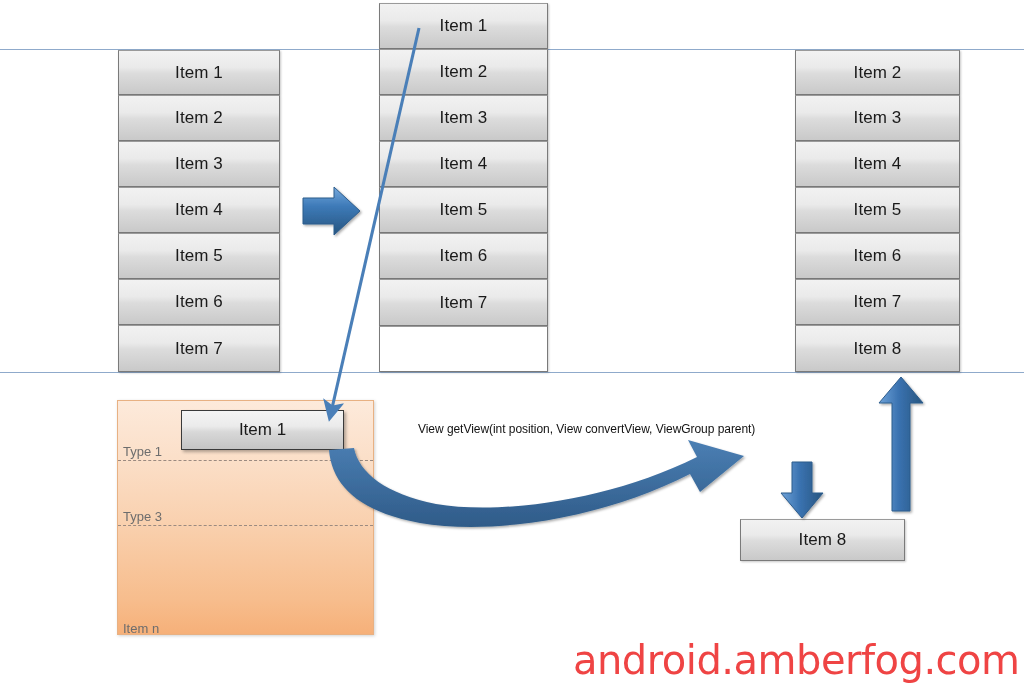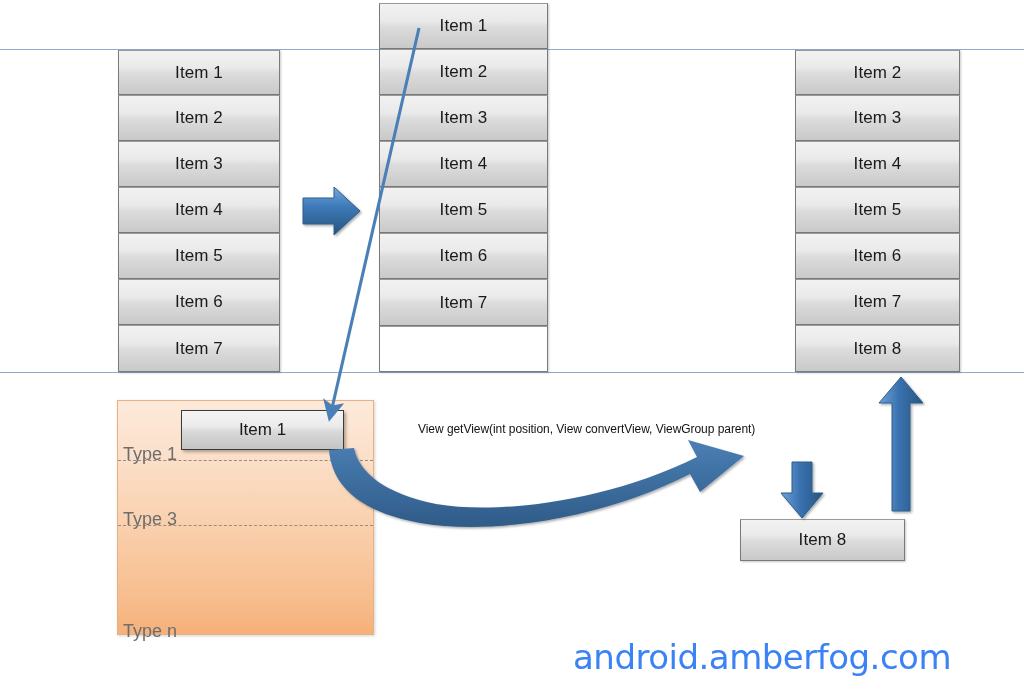--- a/index.html
+++ b/index.html
@@ -76,21 +76,21 @@
   .recycler-divider {
     position: absolute;
     left: 0;
     width: 100%;
     height: 0;
     border-top: 1px dashed #9b8a80;
   }
   .type-label {
     position: absolute;
     left: 5px;
-    font-size: 18px;
+    font-size: 13px;
     color: #6d6d6d;
     white-space: nowrap;
   }
 
   #recycler-caption {
     position: absolute;
     left: 117px;
     top: 650px;
     width: 257px;
     text-align: center;
@@ -139,22 +139,22 @@
     top: 519px;
     width: 165px;
     height: 42px;
   }
 
   
   #watermark {
     position: absolute;
     left: 573px;
     top: 637px;
-    font-size: 34px;
-    color: #3b82f6;
+    font-size: 40px;
+    color: #ef4444;
     font-family: "DejaVu Sans", sans-serif;
     letter-spacing: -.5px;
     white-space: nowrap;
   }
 
   
   #overlay {
     position: absolute;
     left: 0;
     top: 0;
@@ -200,21 +200,21 @@
     <div class="item-box" style="left:0; top:183px; width:165px; height:46px;">Item 6</div>
     <div class="item-box" style="left:0; top:229px; width:165px; height:46px;">Item 7</div>
     <div class="item-box" style="left:0; top:275px; width:165px; height:47px;">Item 8</div>
   </div>
 
   <div id="recycler-box">
     <div class="recycler-divider" style="top:59px;"></div>
     <div class="recycler-divider" style="top:124px;"></div>
     <div class="type-label" style="top:43px;">Type 1</div>
     <div class="type-label" style="top:108px;">Type 3</div>
-    <div class="type-label" style="top:220px;">Type n</div>
+    <div class="type-label" style="top:220px;">Item n</div>
   </div>
 
   <div id="recycler-item-chip">Item 1</div>
 
 
   <div id="getview-signature">View getView(int position, View convertView, ViewGroup parent)</div>
 
   <div class="item-box" id="item8-box">Item 8</div>
 
   <div id="watermark">android.amberfog.com</div>

